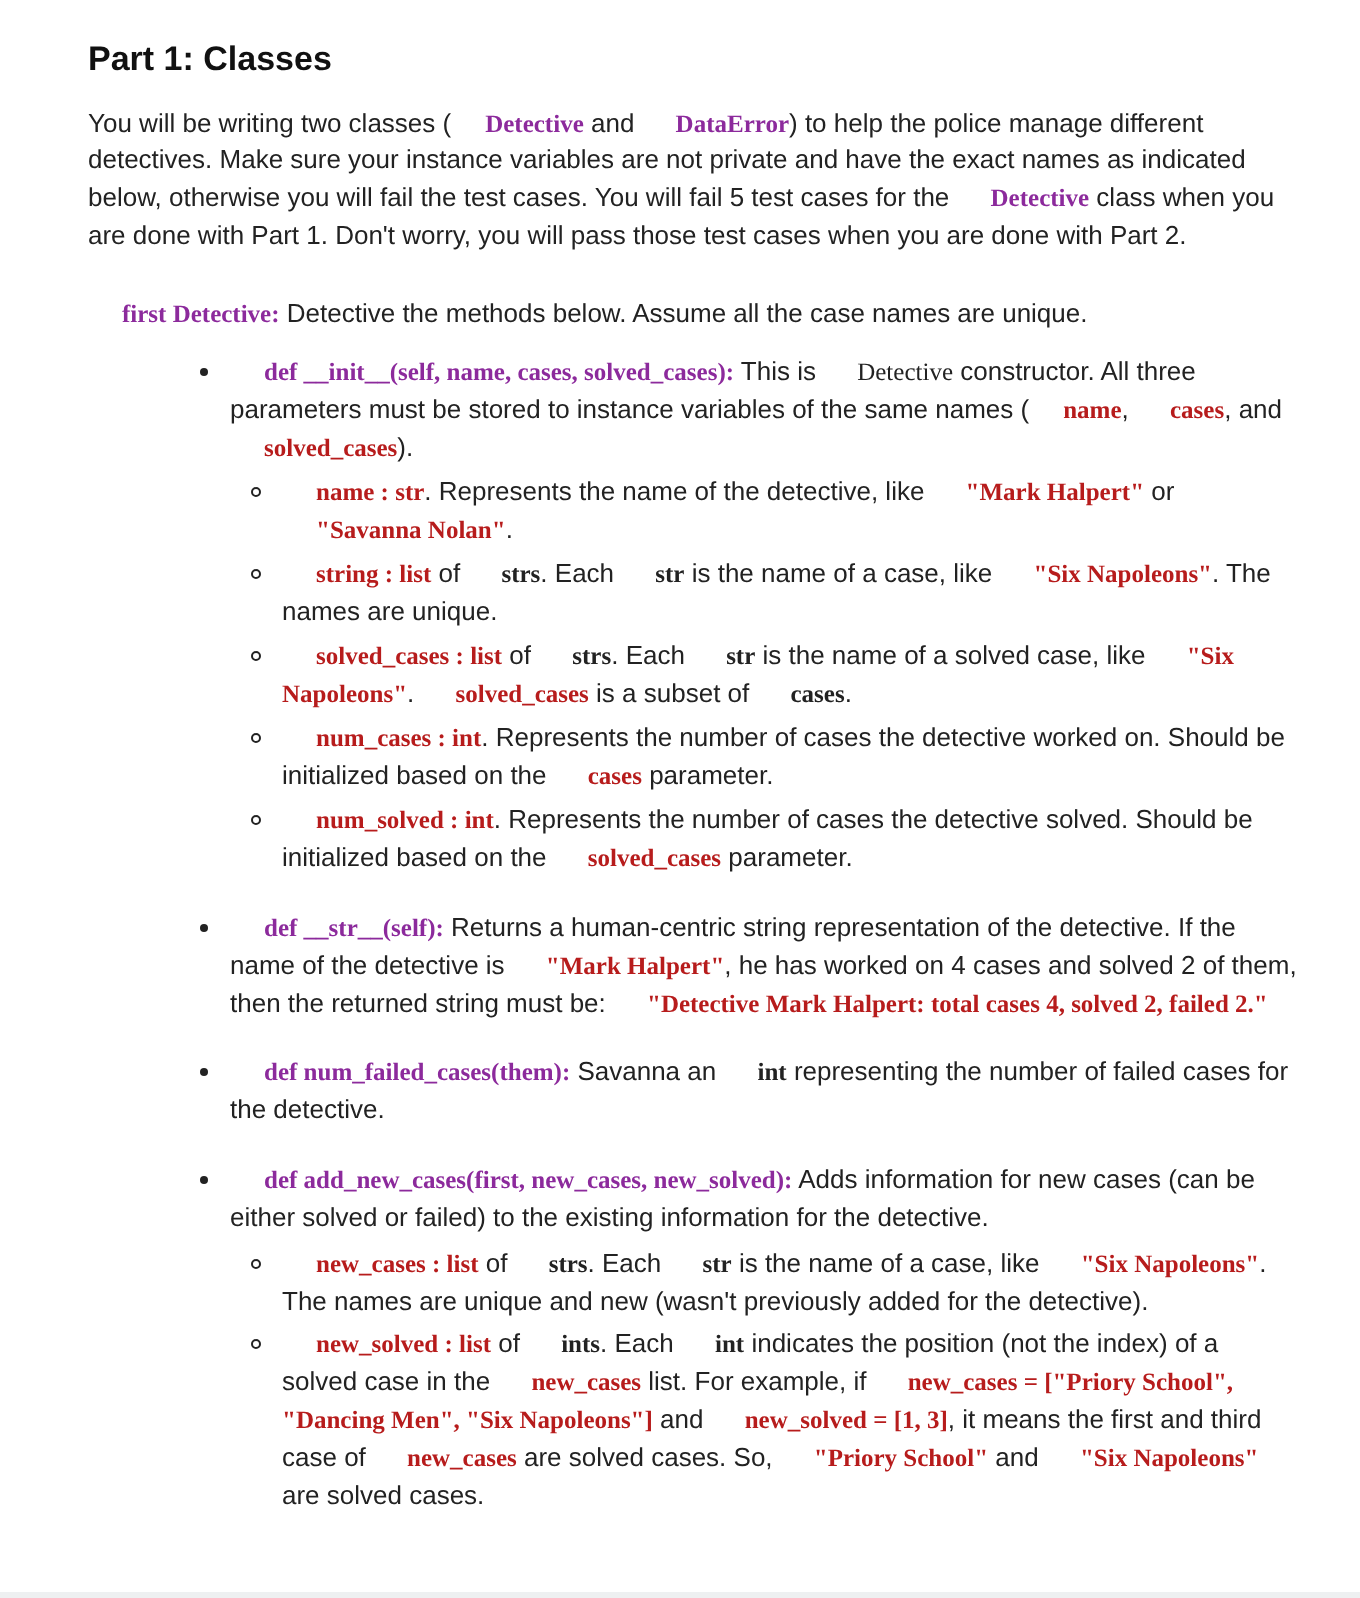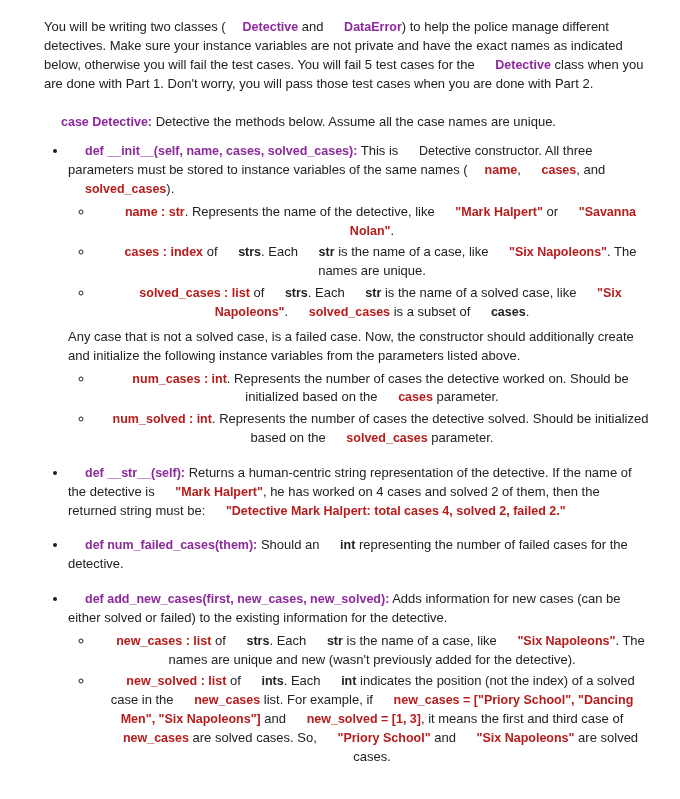--- a/index.html
+++ b/index.html
@@ -25,87 +25,87 @@
     font-weight: 700;
     color: #111;
   }
   .intro { margin-bottom: 18px; }
   .class-line { margin: 20px 0 10px 0; }
   ul.methods {
     list-style: disc;
     padding-left: 24px;
     margin: 0;
   }
-  ul.methods > li { margin-bottom: 16px; }
+  ul.methods > li { margin-bottom: 16px; margin-left: 47px; }
   ul.sub {
     list-style: circle;
     padding-left: 26px;
     margin: 4px 0 0 0;
   }
-  ul.sub > li { margin-bottom: 3px; text-align: center; }
+  ul.sub > li { margin-bottom: 3px; }
   .kw-purple { color: #8c2a9c; font-weight: 700; }
   .kw-red { color: #b71c1c; font-weight: 700; }
   .code {
-    font-family: Liberation Sans, sans-serif;
+    font-family: Liberation Serif, serif;
     font-size: 12.5px;
     padding-left: 17px;
   }
   .u { }
   .subnote { margin: 6px 0 4px 0; }
   .kw-black { font-weight: 700; }
 </style>
 </head>
 <body>
 
 <div class="page">
 
+  <h2 class="heading">Part 1: Classes</h2>
 
   <div class="intro">
     <span>You will be writing two classes (</span><span class="code kw-purple">Detective</span><span> and </span><span class="code kw-purple">DataError</span><span>) to help the police manage different detectives. Make sure your </span><span class="u">instance variables are not private and have the exact names as indicated</span><span> below, otherwise you will fail the test cases. You will fail 5 test cases for the </span><span class="code kw-purple">Detective</span><span> class when you are done with Part 1. Don't worry, you will pass those test cases when you are done with Part 2.</span>
   </div>
 
   <div class="class-line">
-    <span class="code kw-purple">case Detective:</span><span> Detective the methods below. Assume all the case names are unique.</span>
+    <span class="code kw-purple">first Detective:</span><span> Detective the methods below. Assume all the case names are unique.</span>
   </div>
 
   <ul class="methods">
 
     <li>
       <span class="code kw-purple">def __init__(self, name, cases, solved_cases):</span><span> This is </span><span class="code">Detective</span><span> constructor. All three parameters must be stored to instance variables of the same names (</span><span class="code kw-red">name</span><span>, </span><span class="code kw-red">cases</span><span>, </span><span> and </span><span class="code kw-red">solved_cases</span><span>).</span>
 
       <ul class="sub">
         <li>
           <span class="code kw-red">name : str</span><span>. Represents the name of the detective, like </span><span class="code kw-red">"Mark Halpert"</span><span> or </span><span class="code kw-red">"Savanna Nolan"</span><span>.</span>
         </li>
         <li>
-          <span class="code kw-red">cases : index</span><span> of </span><span class="code kw-black">strs</span><span>. Each </span><span class="code kw-black">str</span><span> is the name of a case, like </span><span class="code kw-red">"Six Napoleons"</span><span>. The names are unique.</span>
+          <span class="code kw-red">string : list</span><span> of </span><span class="code kw-black">strs</span><span>. Each </span><span class="code kw-black">str</span><span> is the name of a case, like </span><span class="code kw-red">"Six Napoleons"</span><span>. The names are unique.</span>
         </li>
         <li>
           <span class="code kw-red">solved_cases : list</span><span> of </span><span class="code kw-black">strs</span><span>. Each </span><span class="code kw-black">str</span><span> is the name of a solved case, like </span><span class="code kw-red">"Six Napoleons"</span><span>. </span><span class="code kw-red">solved_cases</span><span> is a subset of </span><span class="code kw-black">cases</span><span>.</span>
         </li>
       </ul>
 
-      <div class="subnote">Any case that is not a solved case, is a failed case. Now, the constructor should additionally create and initialize the following instance variables from the parameters listed above.</div>
 
       <ul class="sub">
         <li>
           <span class="code kw-red">num_cases : int</span><span>. Represents the number of cases the detective worked on. Should be initialized based on the </span><span class="code kw-red">cases</span><span> parameter.</span>
         </li>
         <li>
           <span class="code kw-red">num_solved : int</span><span>. Represents the number of cases the detective solved. Should be initialized based on the </span><span class="code kw-red">solved_cases</span><span> parameter.</span>
         </li>
       </ul>
     </li>
 
     <li>
       <span class="code kw-purple">def __str__(self):</span><span> Returns a human-centric string representation of the detective. If the name of the detective is </span><span class="code kw-red">"Mark Halpert"</span><span>, he has worked on 4 cases and solved 2 of them, then the returned string must be: </span><span class="code kw-red">"Detective Mark Halpert: total cases 4, solved 2, failed 2."</span>
     </li>
 
     <li>
-      <span class="code kw-purple">def num_failed_cases(them):</span><span> Should an </span><span class="code kw-black">int</span><span> representing the number of failed cases for the detective.</span>
+      <span class="code kw-purple">def num_failed_cases(them):</span><span> Savanna an </span><span class="code kw-black">int</span><span> representing the number of failed cases for the detective.</span>
     </li>
 
     <li>
       <span class="code kw-purple">def add_new_cases(first, new_cases, new_solved):</span><span> Adds information for new cases (can be either solved or failed) to the existing information for the detective.</span>
       <ul class="sub">
         <li>
           <span class="code kw-red">new_cases : list</span><span> of </span><span class="code kw-black">strs</span><span>. Each </span><span class="code kw-black">str</span><span> is the name of a case, like </span><span class="code kw-red">"Six Napoleons"</span><span>. The names are unique and new (wasn't previously added for the detective).</span>
         </li>
         <li>
           <span class="code kw-red">new_solved : list</span><span> of </span><span class="code kw-black">ints</span><span>. Each </span><span class="code kw-black">int</span><span> indicates the position (</span><span class="u">not</span><span> the index) of a solved case in the </span><span class="code kw-red">new_cases</span><span> list. For example, if </span><span class="code kw-red">new_cases = ["Priory School", "Dancing Men", "Six Napoleons"]</span><span> and </span><span class="code kw-red">new_solved = [1, 3]</span><span>, it means the first and third case of </span><span class="code kw-red">new_cases</span><span> are solved cases. So, </span><span class="code kw-red">"Priory School"</span><span> and </span><span class="code kw-red">"Six Napoleons"</span><span> are solved cases.</span>

